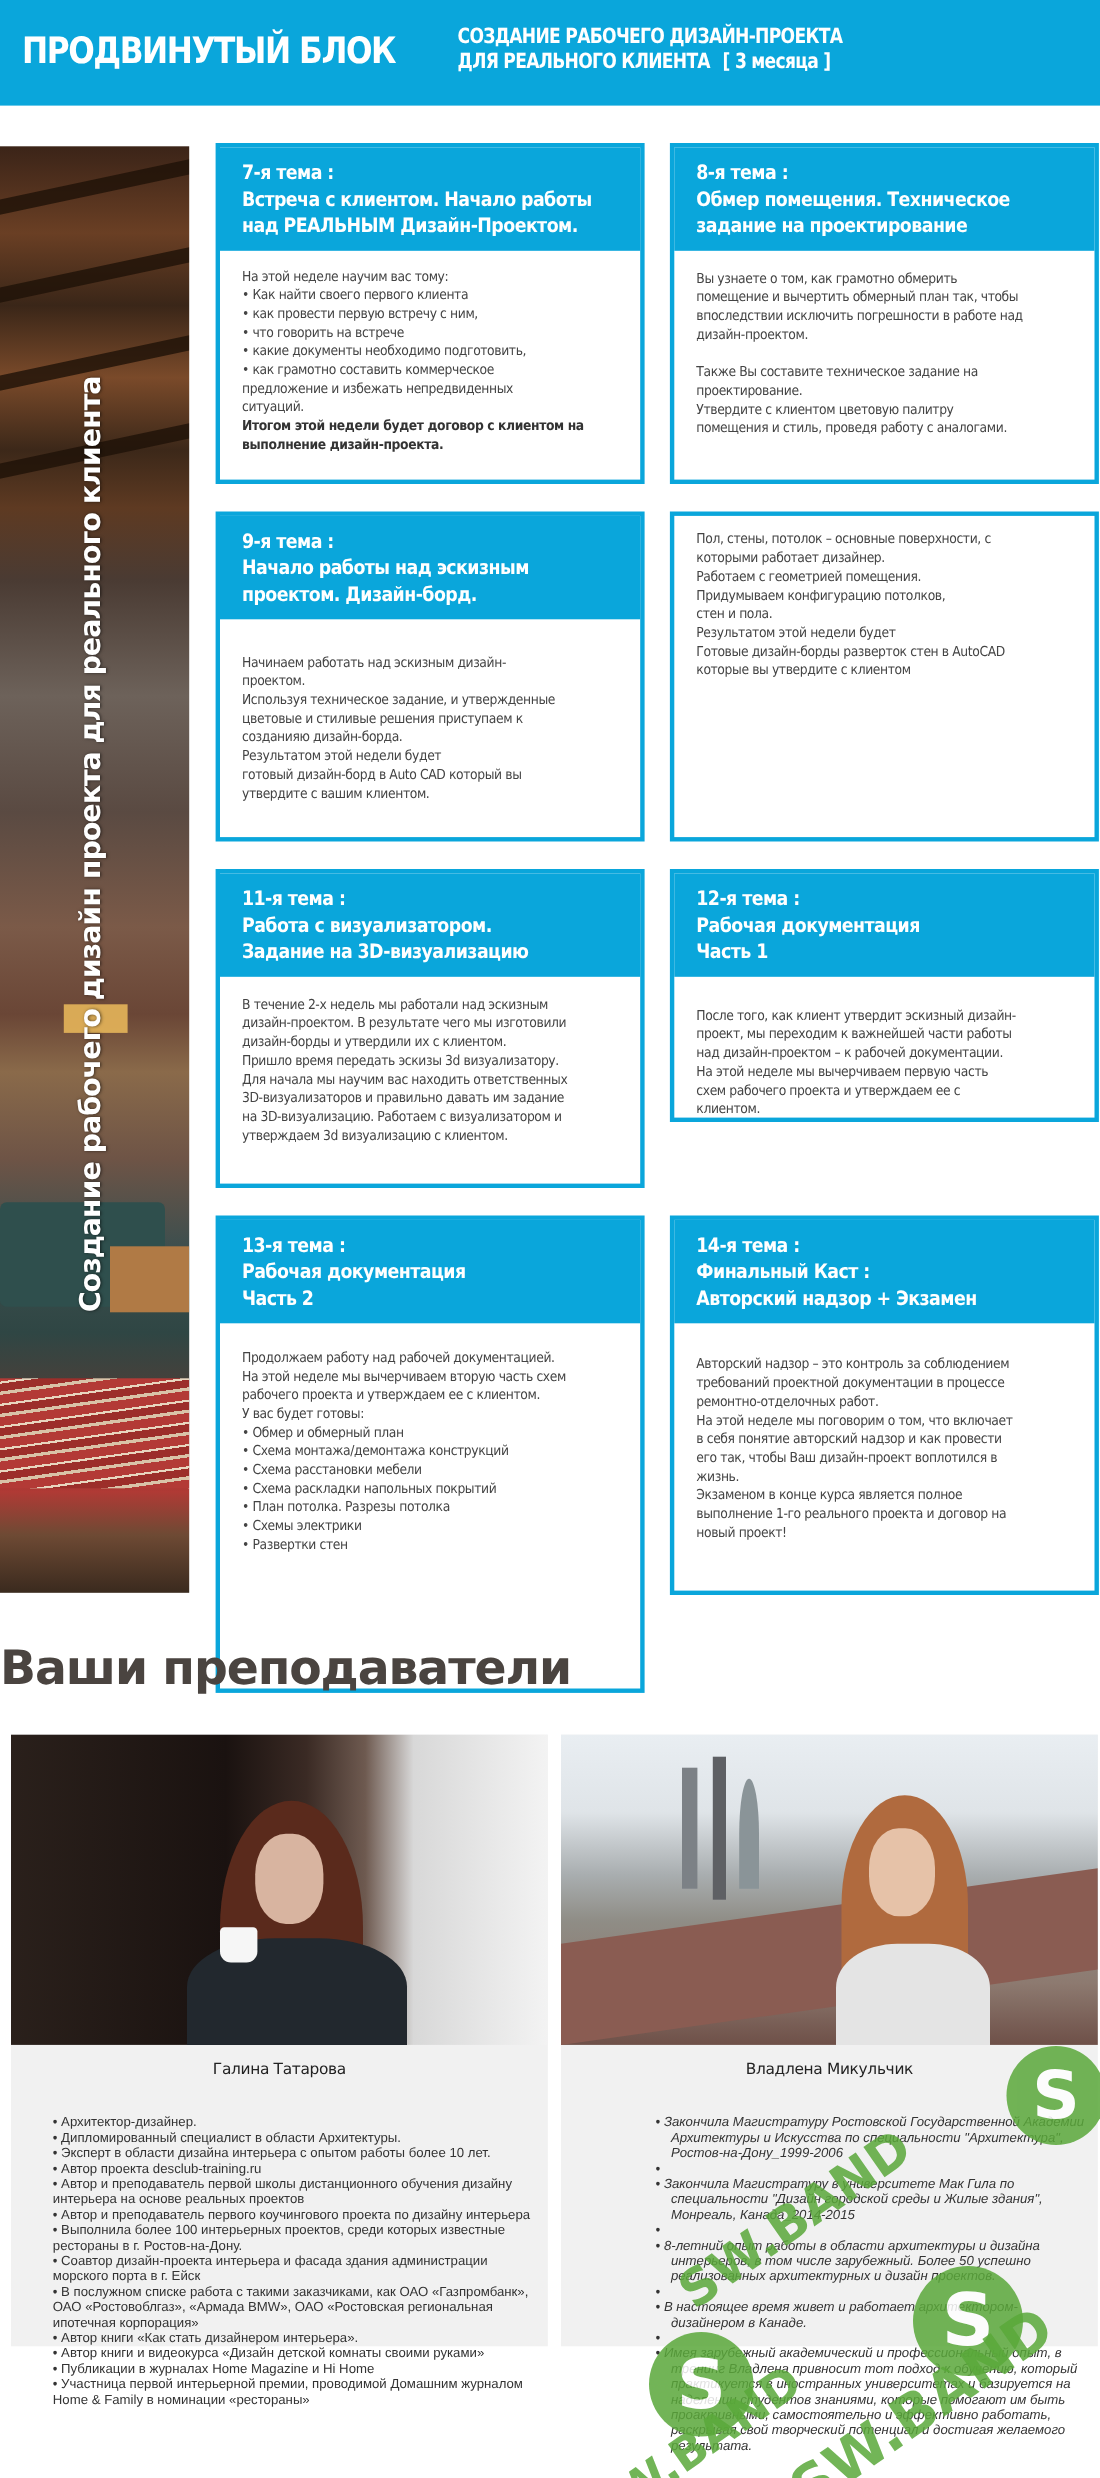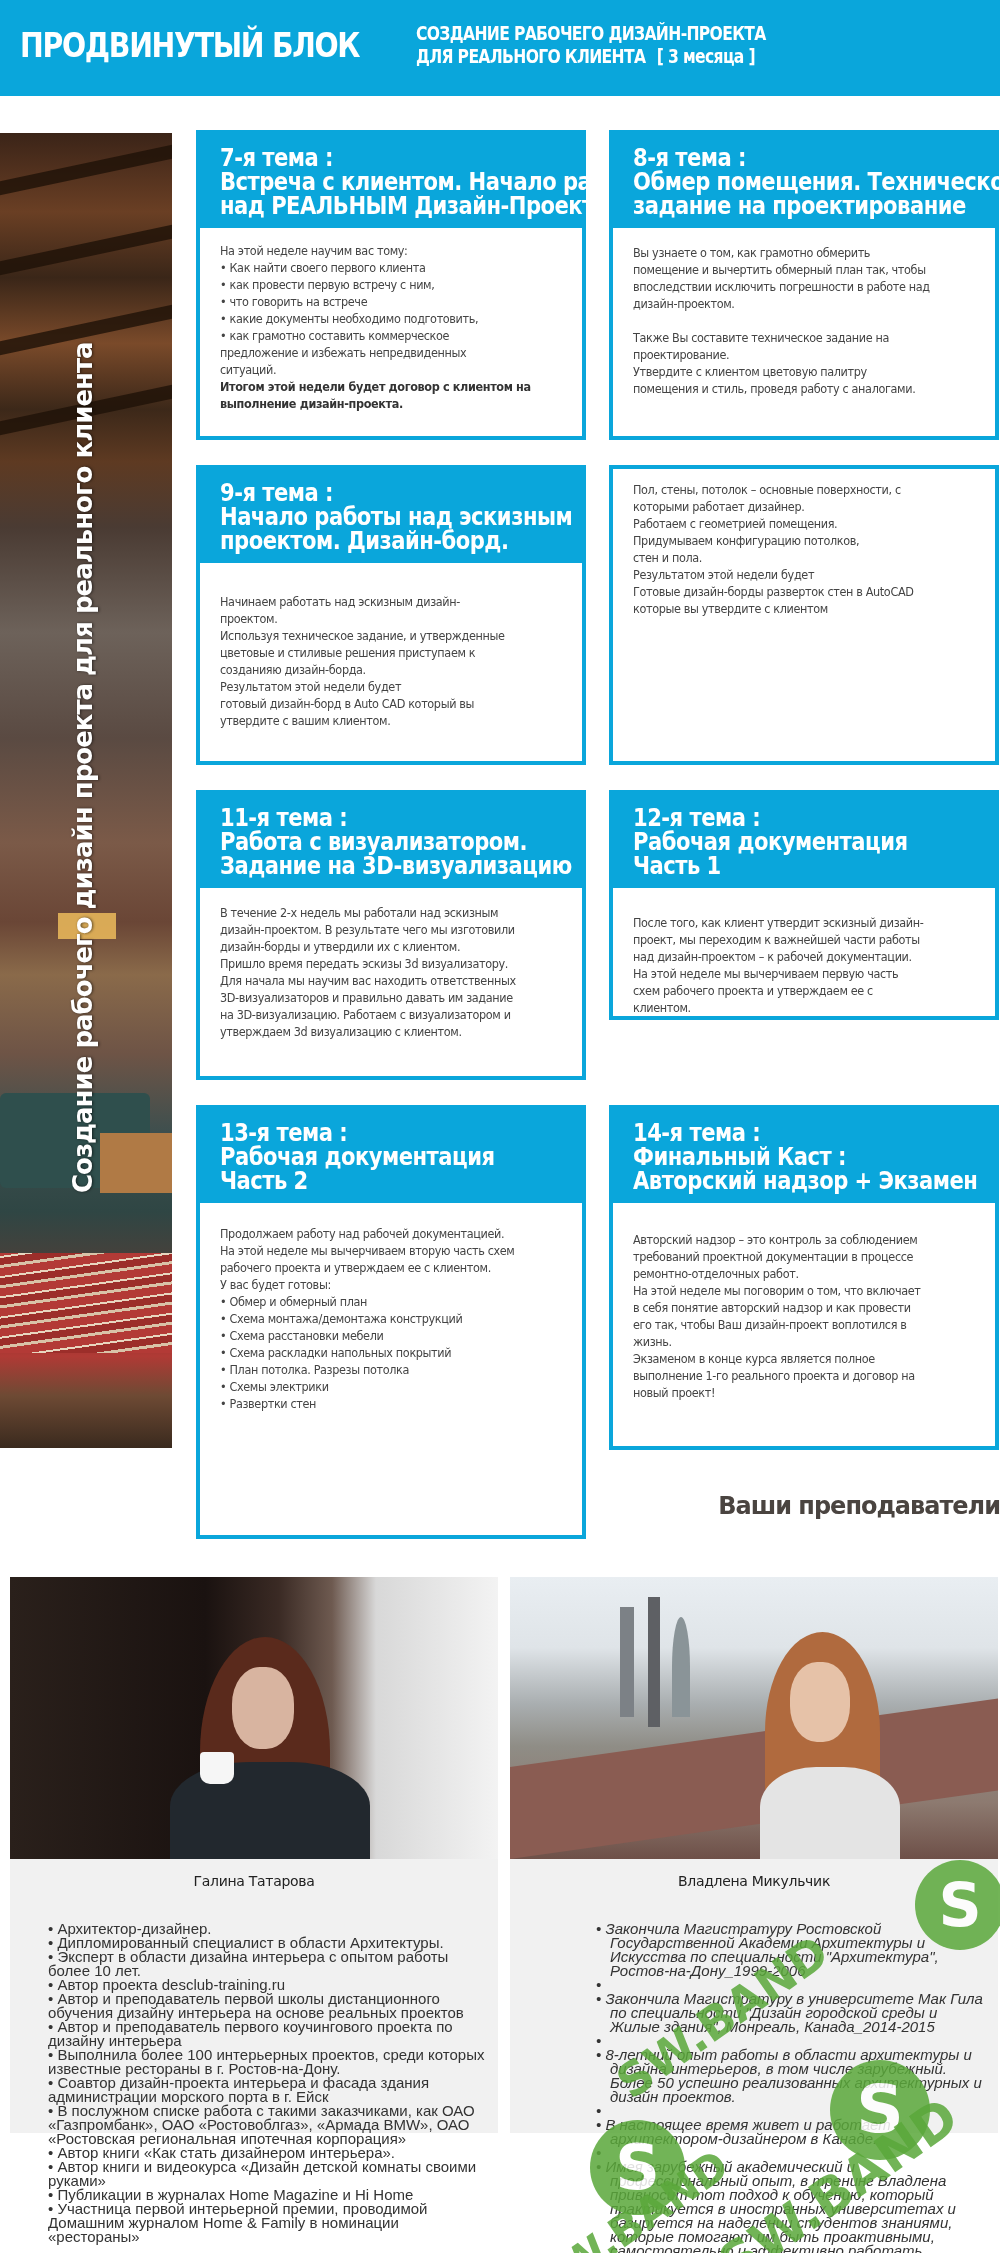--- a/index.html
+++ b/index.html
@@ -16,33 +16,33 @@
       linear-gradient(180deg, rgba(0,0,0,0) 0%, rgba(0,0,0,0) 100%),
       linear-gradient(180deg, #3b2418 0%, #6a3f24 6%, #3a2618 11%, #7a4a2a 16%, #3c2819 21%, #5e3a22 25%, #4a3b33 30%, #6d625a 38%, #5a4a42 46%, #7b5a48 54%, #6a4636 60%, #8a6a4a 64%, #6e5446 70%, #3e4f4e 76%, #2f4644 82%, #49403a 86%, #7a2b28 90%, #b03a35 93%, #6e4a34 96%, #3a2a1e 100%); }
   .photo-col .beam { position: absolute; left: 0; width: 172px; height: 14px; background: #1e1208; transform: skewY(-12deg); opacity: 0.8; }
   .photo-col .lamp { position: absolute; left: 58px; top: 780px; width: 58px; height: 26px; background: #e6b55a; opacity: 0.9; }
   .photo-col .sofa { position: absolute; left: 0; top: 960px; width: 150px; height: 95px; background: #2f4f4d; border-radius: 6px; }
   .photo-col .table { position: absolute; left: 100px; top: 1000px; width: 72px; height: 60px; background: #b07a45; }
   .photo-col .rug { position: absolute; left: 0; top: 1120px; width: 172px; height: 100px; background: repeating-linear-gradient(-8deg, #b33a36 0 8px, #d9c3a8 8px 11px, #9c2e2a 11px 18px, #e8d6bf 18px 20px); }
   .photo-col .vtext { position: absolute; left: 68px; top: 1060px; transform: rotate(-90deg); transform-origin: left top; color: #fff; font-family: "DejaVu Sans", sans-serif; font-weight: bold; font-size: 26px; letter-spacing: -1px; white-space: nowrap; text-shadow: 0 1px 3px rgba(0,0,0,0.6); }
 
   .topic { position: absolute; background: #fff; border: 4px solid #0aa6db; }
-  .topic .head { background: #0aa6db; color: #fff; font-family: "DejaVu Sans", sans-serif; font-weight: bold; font-size: 24px; line-height: 24px; letter-spacing: -0.6px; padding: 12px 20px 10px 20px; }
+  .topic .head { background: #0aa6db; color: #fff; font-family: "DejaVu Sans", sans-serif; font-weight: bold; font-size: 18px; line-height: 24px; letter-spacing: -0.6px; padding: 12px 20px 10px 20px; }
   .topic .head .line { display: block; white-space: nowrap; transform: scaleX(0.88); transform-origin: left center; }
   .topic .body { color: #444; font-family: "DejaVu Sans", sans-serif; font-size: 12.5px; line-height: 17px; letter-spacing: -0.4px; padding: 0 20px; }
   .topic .body .p { display: block; white-space: nowrap; transform: scaleX(0.9); transform-origin: left center; }
   .topic .body .b { font-weight: bold; color: #333; }
   .topic .body .gap { height: 17px; }
 
-  .teachers-title { position: absolute; left: 0; top: 1492px; width: 1000px; text-align: right; color: #4a4440; font-family: "DejaVu Sans", sans-serif; font-weight: bold; font-size: 24px; letter-spacing: -1px; }
+  .teachers-title { position: absolute; left: 0; top: 1492px; width: 1000px; text-align: left; color: #4a4440; font-family: "DejaVu Sans", sans-serif; font-weight: bold; font-size: 43px; letter-spacing: -1px; }
 
   .teacher { position: absolute; top: 1577px; width: 488px; height: 556px; background: #f1f1f1; }
   .teacher .photo { position: absolute; left: 0; top: 0; width: 488px; height: 282px; overflow: hidden; }
   .teacher .name { position: absolute; left: 0; top: 296px; width: 488px; text-align: center; color: #222; font-family: "DejaVu Sans", sans-serif; font-size: 14px; letter-spacing: -0.3px; }
-  .teacher .bio { position: absolute; top: 345px; color: #333; font-family: "Liberation Sans", sans-serif; font-size: 15px; line-height: 14px; }
+  .teacher .bio { position: absolute; top: 345px; color: #333; font-family: "Liberation Sans", sans-serif; font-size: 12px; line-height: 14px; }
   .bio .li { display: block; }
 
   .t1 { left: 10px; }
   .t1 .photo { background: linear-gradient(90deg, #2a201b 0%, #1a1210 40%, #3a2a24 55%, #6e5a50 66%, #d8d8d8 75%, #f3f3f3 100%); }
   .t1 .bio { left: 38px; width: 440px; }
   .t2 { left: 510px; }
   .t2 .photo { background: linear-gradient(180deg, #e9eef2 0%, #dfe4e8 25%, #a9aeb0 45%, #8f8d86 60%, #8d7a70 80%, #6e5048 100%); }
   .t2 .bio { left: 86px; width: 390px; font-style: italic; }
   .bio2 .li { padding-left: 14px; text-indent: -14px; }
 

